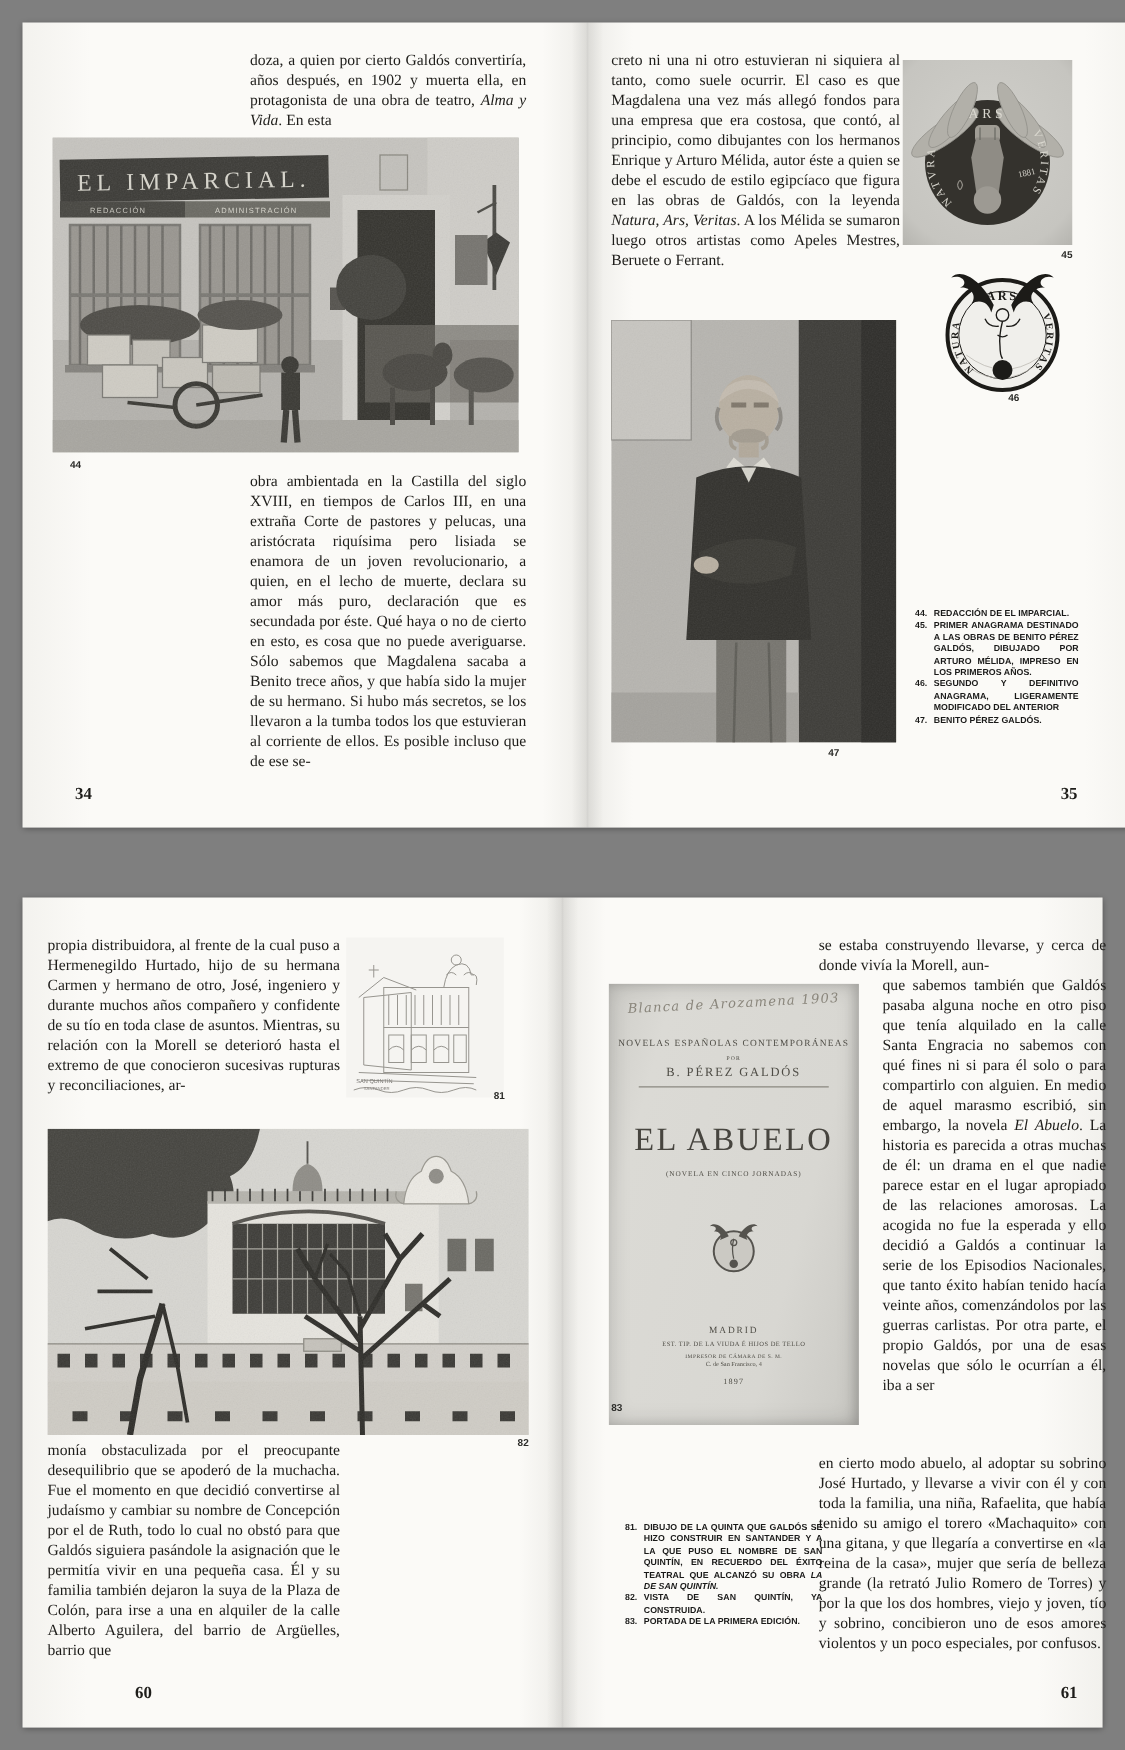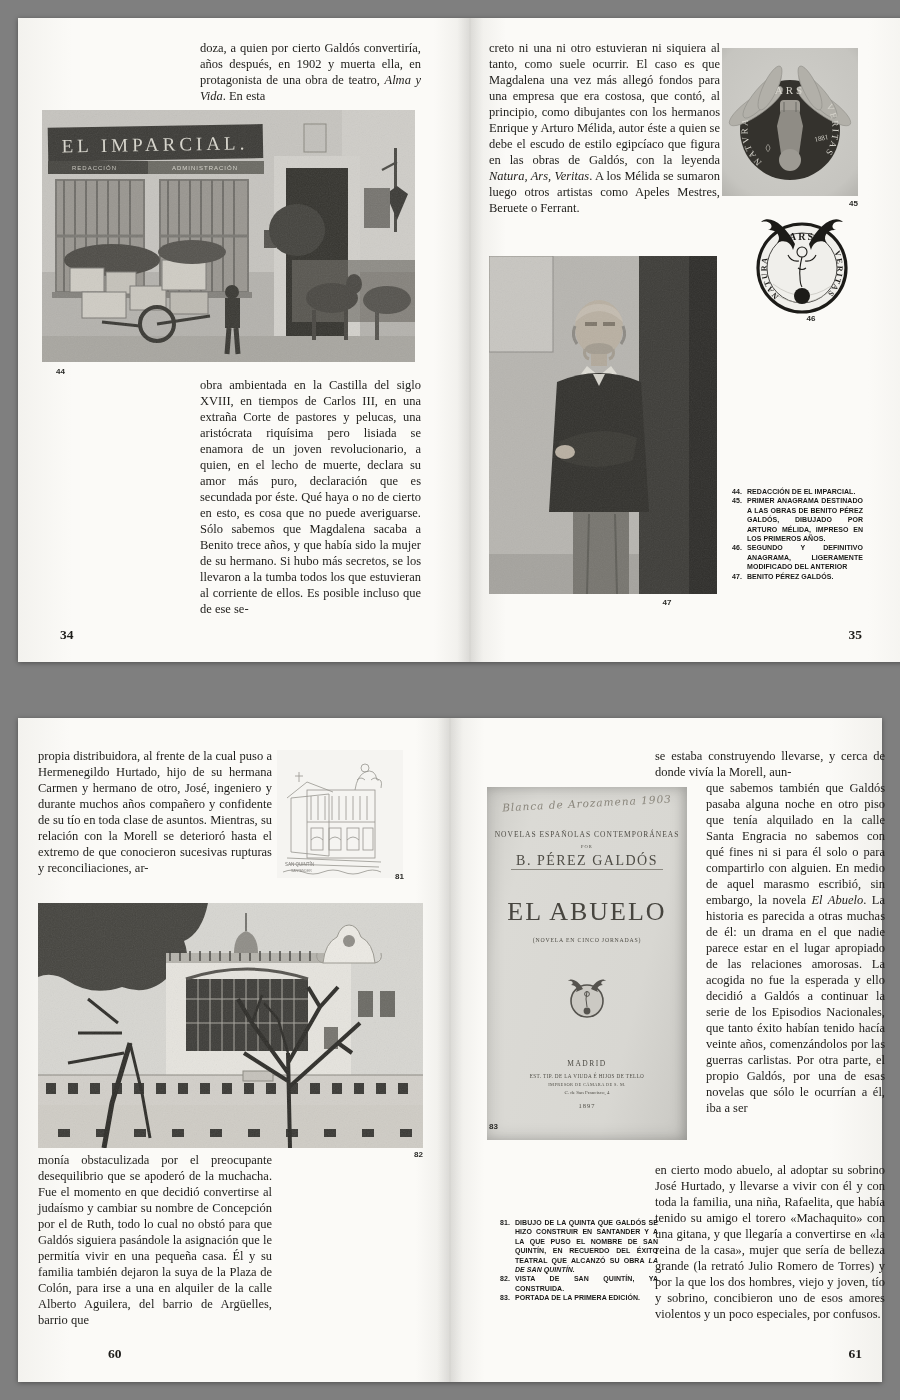--- a/index.html
+++ b/index.html
@@ -22,21 +22,21 @@
   .fig-num{font-family:"Liberation Sans",sans-serif;font-weight:bold;font-size:8px;color:#2b2b28;}
   .page-num{font-family:"Liberation Serif",serif;font-weight:bold;font-size:13.5px;color:#1e1d1a;}
   .right{text-align:right;}
   
   #cover83{background:linear-gradient(105deg,#cfcec9 0%,#dbdad5 18%,#d8d7d2 70%,#c9c8c3 100%);
     box-shadow:inset 0 0 18px rgba(0,0,0,.18), inset -4px 0 8px rgba(0,0,0,.12);}
   .cover-line{position:absolute;left:0;width:100%;text-align:center;color:#4e4c45;font-family:"Liberation Serif",serif;}
   #cov-hand{top:10px;left:2px;width:196px;font-family:"DejaVu Serif",serif;font-style:italic;font-size:10.5px;color:#8a867c;transform:rotate(-3deg);letter-spacing:1px;}
   #cov-series{top:43px;font-size:7.5px;letter-spacing:1px;}
   #cov-por{top:57px;font-size:4.5px;letter-spacing:1px;}
-  #cov-author{top:66px;font-size:14px;letter-spacing:1.5px;}
+  #cov-author{top:66px;font-size:10px;letter-spacing:1.5px;}
   #cov-rule{top:82px;left:24px;width:152px;height:1px;background:#8a8880;}
   #cov-title{top:110px;font-size:26px;letter-spacing:2px;color:#47453f;}
   #cov-sub{top:150px;font-size:5.8px;letter-spacing:.8px;}
   #cov-city{top:272px;font-size:7.5px;letter-spacing:1.5px;text-align:center;}
   #cov-imp1{top:286px;font-size:5.2px;letter-spacing:.4px;}
   #cov-imp2{top:295px;font-size:4.4px;letter-spacing:.4px;}
   #cov-imp3{top:303px;font-size:5px;}
   #cov-year{top:315px;font-size:6.5px;letter-spacing:1px;}
 </style>
 </head>

